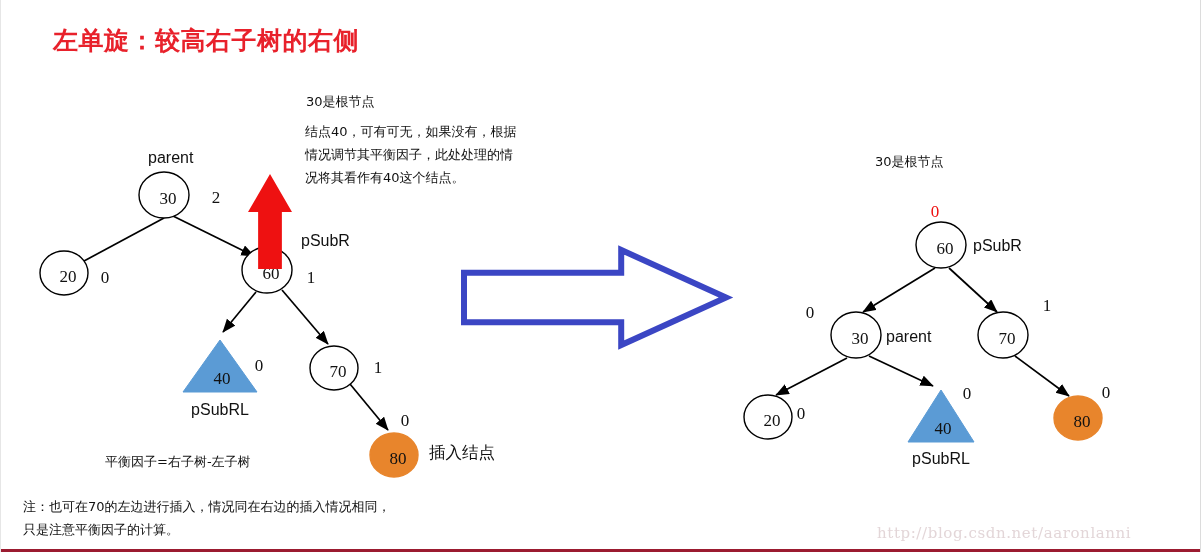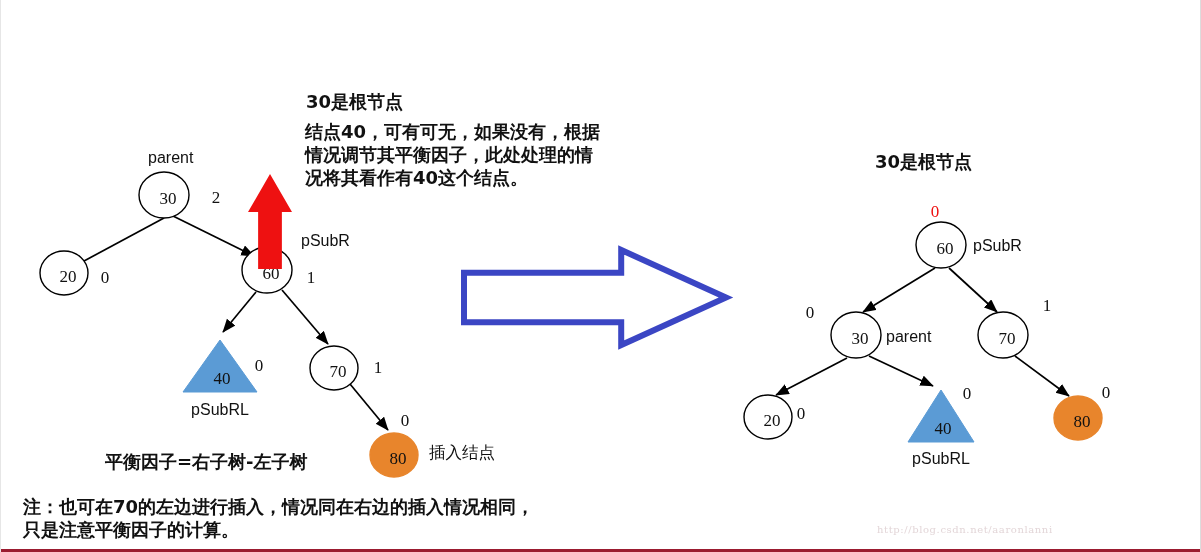--- a/index.html
+++ b/index.html
@@ -30,39 +30,38 @@
     font-size: 25px;
     font-weight: bold;
     color: #e8212b;
     letter-spacing: 0.5px;
     white-space: nowrap;
   }
 
   
   .cjk {
     font-family: "DejaVu Sans", sans-serif;
-    font-size: 18px;
+    font-size: 13px;
     color: #111111;
     line-height: 23px;
     white-space: pre;
-    font-weight: bold;
   }
 
   #note-root-left   { left: 305px; top: 90px; }
   #note-optional    { left: 304px; top: 120px; }
   #note-formula     { left: 104px;  top: 450px; }
   #note-bottom      { left: 22px;  top: 495px; }
   #note-root-right  { left: 874px; top: 150px; }
   #note-right-cap   { left: 785px; top: 490px; }
 
   #watermark {
     left: 876px;
     top: 524px;
     font-family: "DejaVu Serif", serif;
-    font-size: 10px;
+    font-size: 15px;
     color: #e3d6d8;
     letter-spacing: 0.6px;
     white-space: nowrap;
   }
   #bottom-rule {
     left: 0;
     top: 549px;
     width: 1201px;
     height: 3px;
     background: #9b1b30;
@@ -128,20 +127,21 @@
     stroke: #3b46c4;
     stroke-width: 6;
     stroke-linejoin: miter;
   }
 </style>
 </head>
 <body>
 
 <div id="page">
 
+  <div class="abs" id="slide-title">左单旋：较高右子树的右侧</div>
 
   <div class="abs cjk" id="note-root-left">30是根节点</div>
   <div class="abs cjk" id="note-optional">结点40，可有可无，如果没有，根据
 情况调节其平衡因子，此处处理的情
 况将其看作有40这个结点。</div>
   <div class="abs cjk" id="note-formula">平衡因子=右子树-左子树</div>
   <div class="abs cjk" id="note-bottom">注：也可在70的左边进行插入，情况同在右边的插入情况相同，
 只是注意平衡因子的计算。</div>
   <div class="abs cjk" id="note-root-right">30是根节点</div>
 

